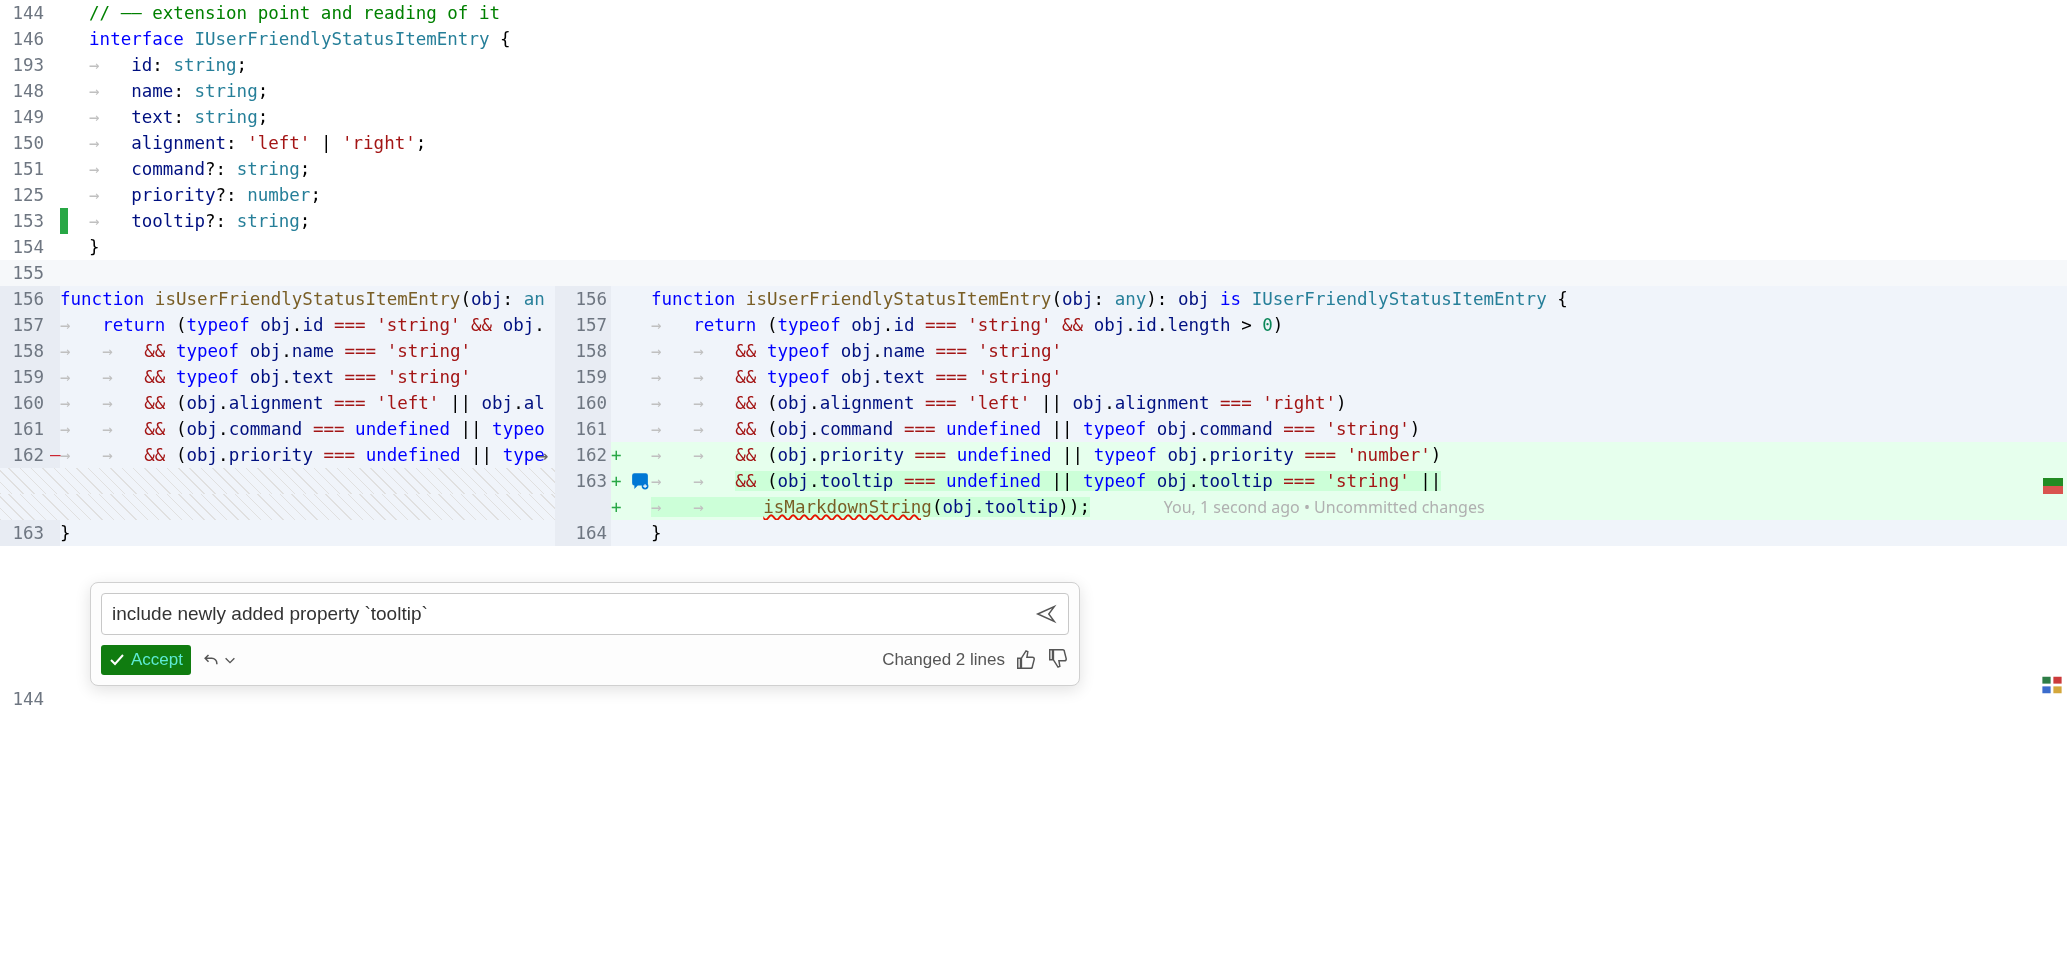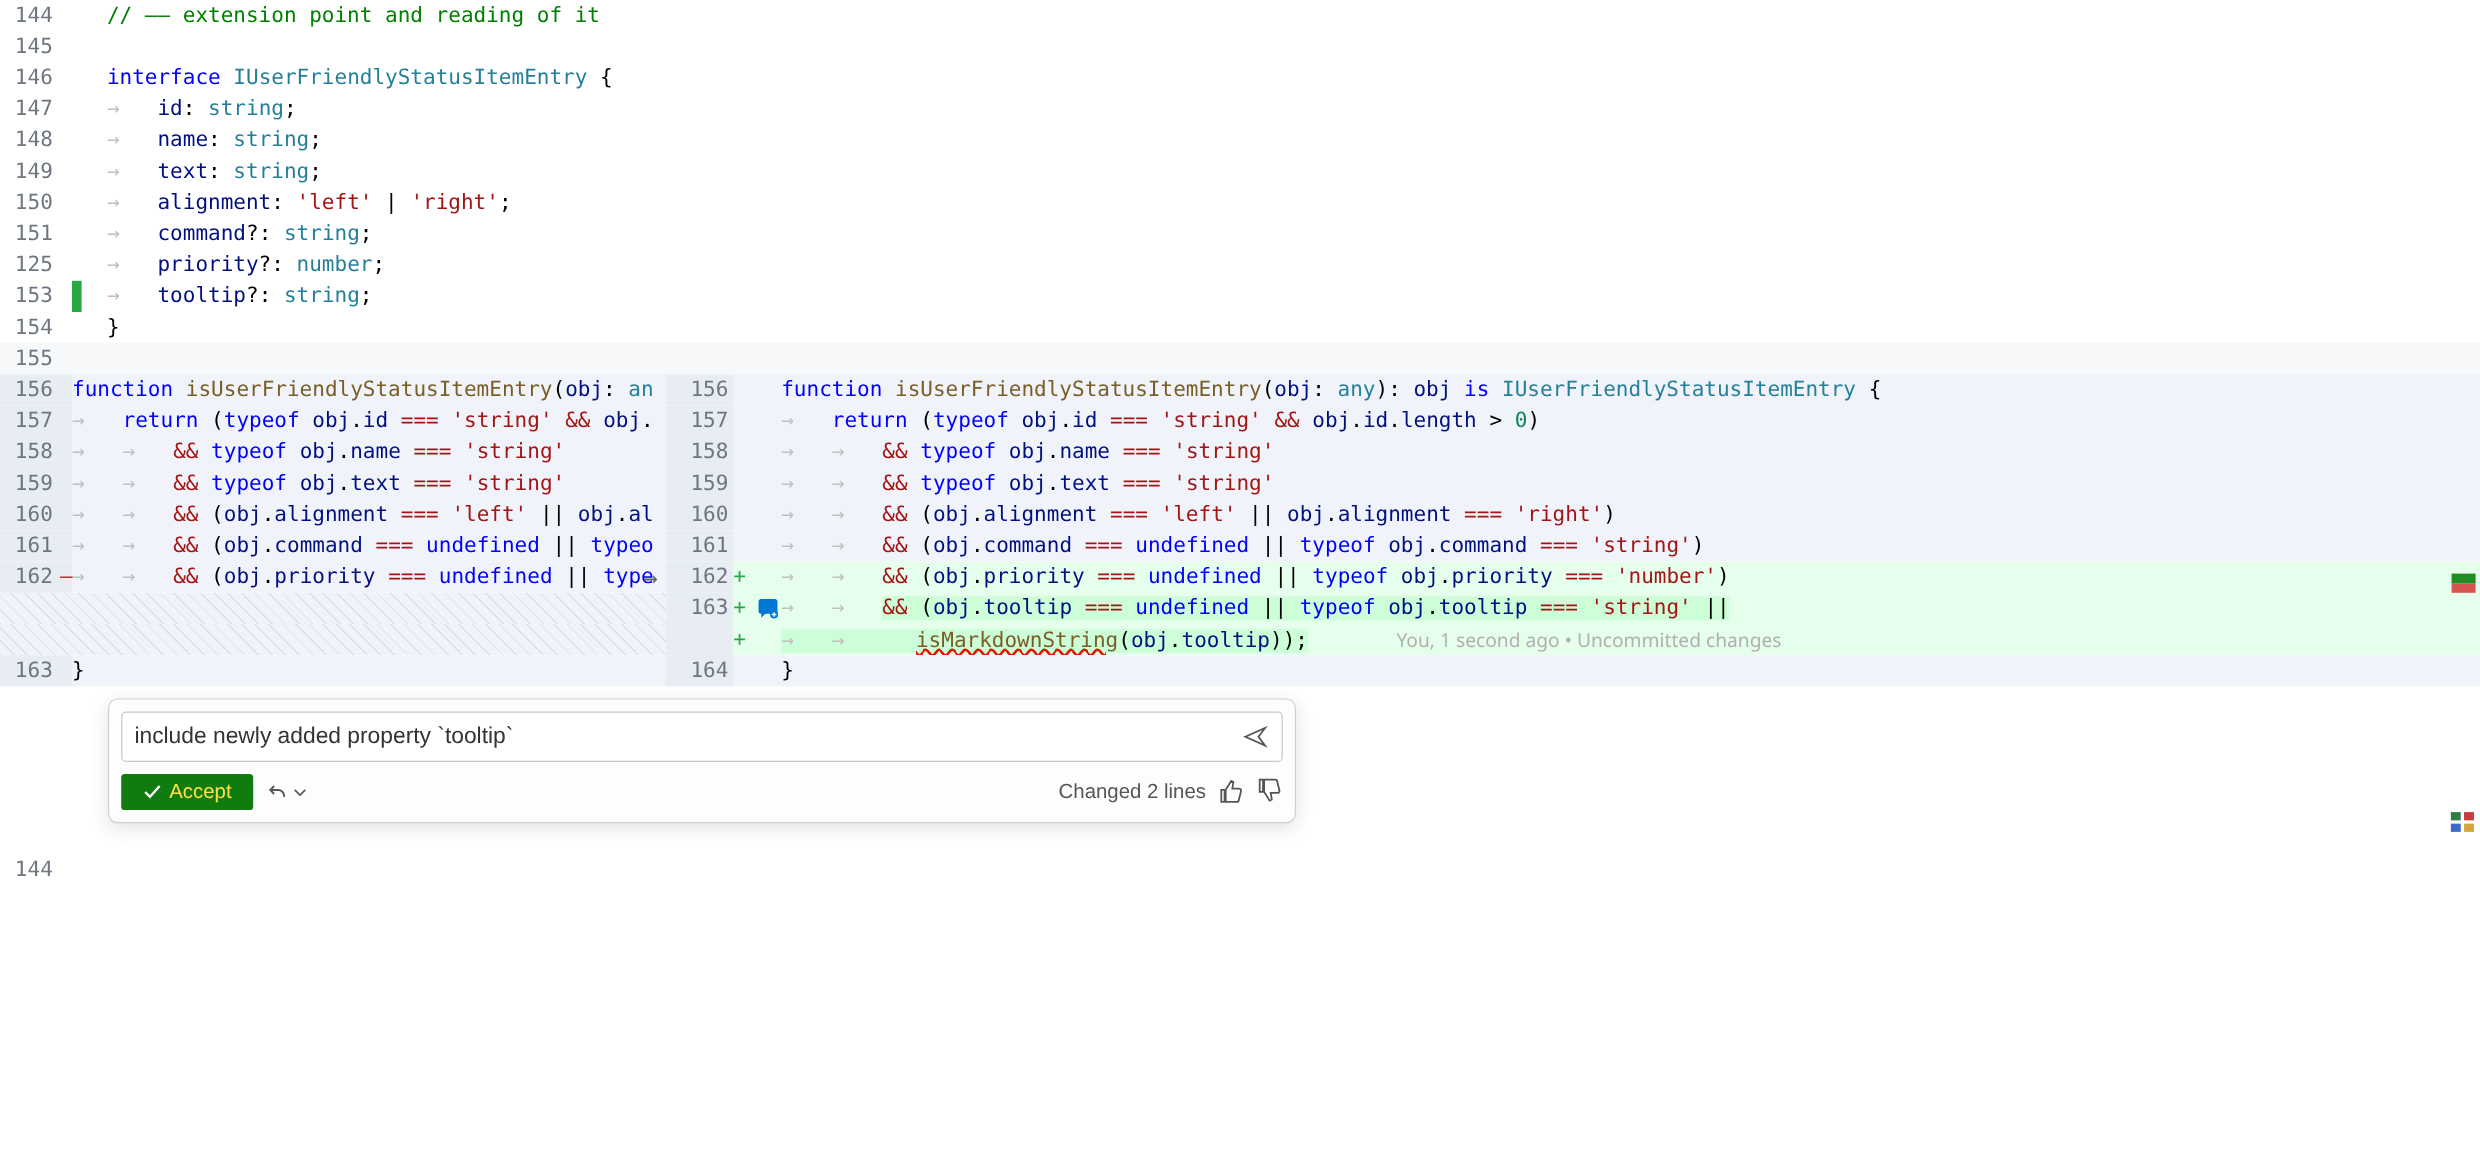--- a/index.html
+++ b/index.html
@@ -151,24 +151,24 @@
   cursor: pointer;
 }
 .popup-toolbar {
   display: flex;
   align-items: center;
   margin-top: 10px;
   gap: 10px;
 }
 .accept-btn {
   background: #107c10;
-  color: #fde047;
+  color: #5eead4;
   border: none;
   border-radius: 3px;
-  padding: 5px 18px;
+  padding: 5px 8px;
   font-size: 17px;
   display: flex;
   align-items: center;
   gap: 6px;
   cursor: pointer;
 }
 .undo-btn {
   display: flex;
   align-items: center;
   color: #555;
@@ -199,29 +199,25 @@
 </head>
 <body>
 
 <div class="editor">
 
 <div class="line">
   <div class="gutter">144</div><div class="gutter-mark"></div>
   <div class="code"><span class="ws">  </span><span class="c-comment">// —— extension point and reading of it</span></div>
 </div>
 <div class="line">
-  <div class="gutter">145</div><div class="gutter-mark"></div>
-  <div class="code"></div>
-</div>
-<div class="line">
   <div class="gutter">146</div><div class="gutter-mark"></div>
   <div class="code"><span class="ws">  </span><span class="c-kw">interface</span><span class="ws"> </span><span class="c-type">IUserFriendlyStatusItemEntry</span><span class="ws"> </span><span class="c-punct">{</span></div>
 </div>
 <div class="line">
-  <div class="gutter">147</div><div class="gutter-mark"></div>
+  <div class="gutter">193</div><div class="gutter-mark"></div>
   <div class="code"><span class="ws">  →   </span><span class="c-prop">id</span><span class="c-punct">:</span><span class="ws"> </span><span class="c-type">string</span><span class="c-punct">;</span></div>
 </div>
 <div class="line">
   <div class="gutter">148</div><div class="gutter-mark"></div>
   <div class="code"><span class="ws">  →   </span><span class="c-prop">name</span><span class="c-punct">:</span><span class="ws"> </span><span class="c-type">string</span><span class="c-punct">;</span></div>
 </div>
 <div class="line">
   <div class="gutter">149</div><div class="gutter-mark"></div>
   <div class="code"><span class="ws">  →   </span><span class="c-prop">text</span><span class="c-punct">:</span><span class="ws"> </span><span class="c-type">string</span><span class="c-punct">;</span></div>
 </div>

